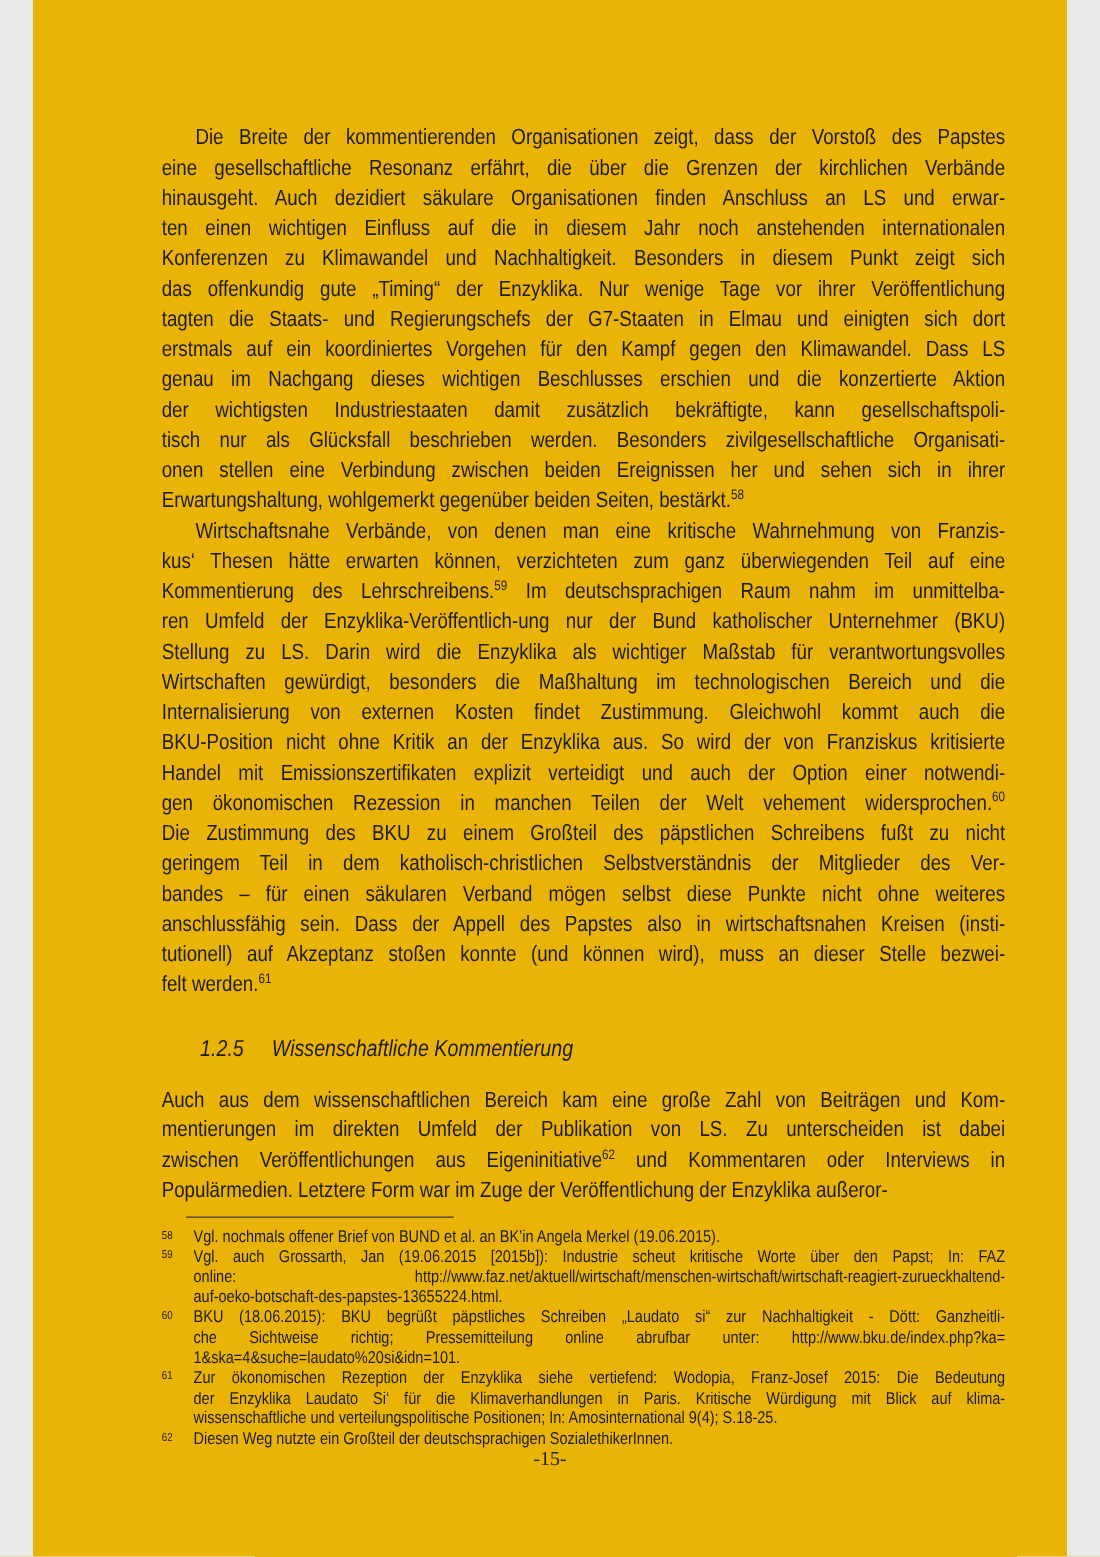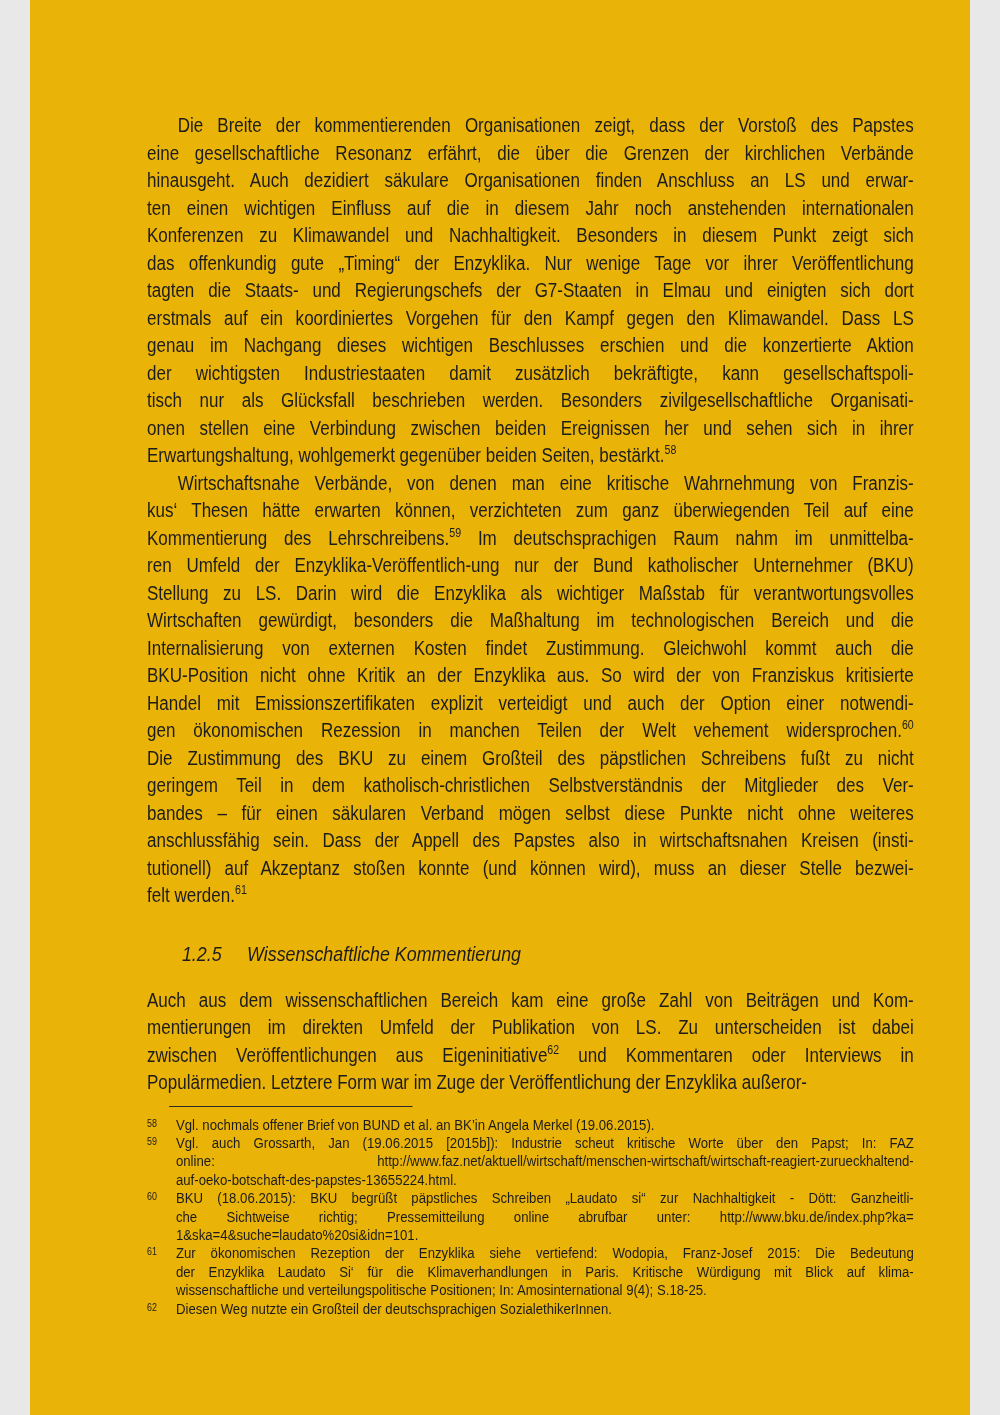--- a/index.html
+++ b/index.html
@@ -148,13 +148,14 @@
           <div class="fn-line">Zur ökonomischen Rezeption der Enzyklika siehe vertiefend: Wodopia, Franz-Josef 2015: Die Bedeutung</div>
           <div class="fn-line">der Enzyklika Laudato Si‘ für die Klimaverhandlungen in Paris. Kritische Würdigung mit Blick auf klima-</div>
           <div class="fn-line last">wissenschaftliche und verteilungspolitische Positionen; In: Amosinternational 9(4); S.18-25.</div>
         </div>
         <div class="footnote">
           <span class="fn-num">62</span>
           <div class="fn-line last">Diesen Weg nutzte ein Großteil der deutschsprachigen SozialethikerInnen.</div>
         </div>
       </div>
   </div>
+  <div class="page-number">-15-</div>
 </div>
 
 </body></html>

